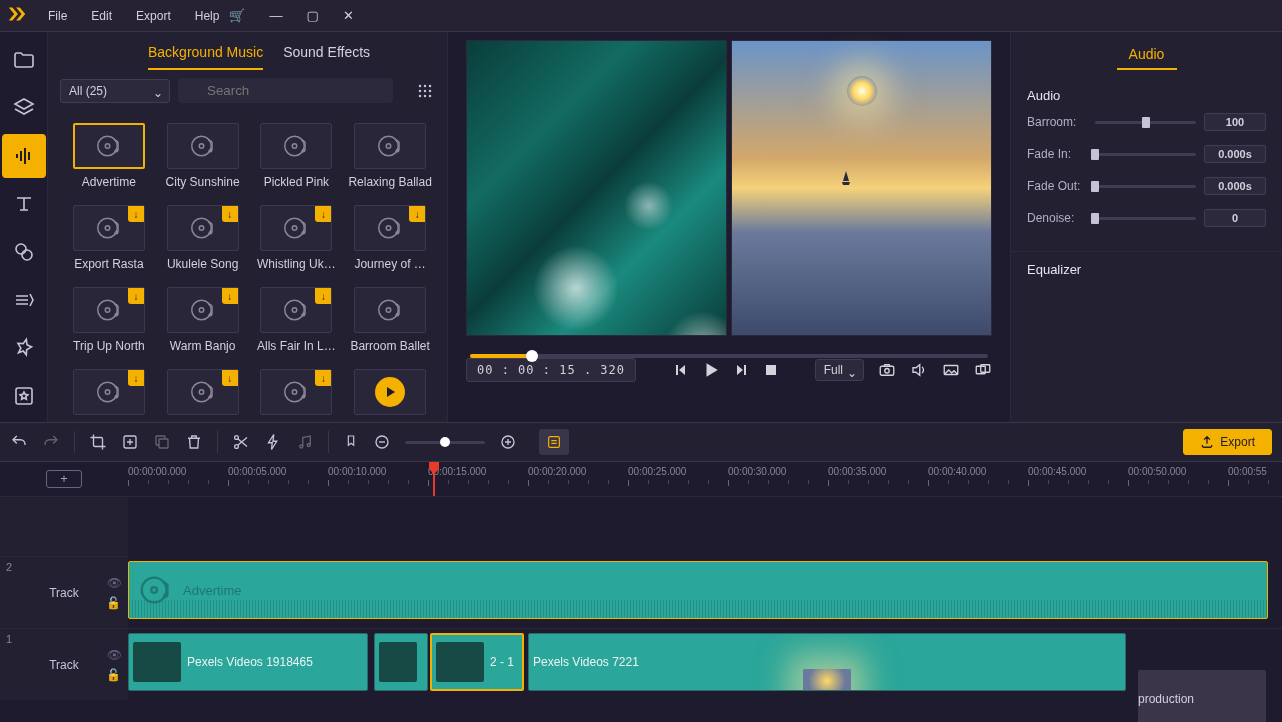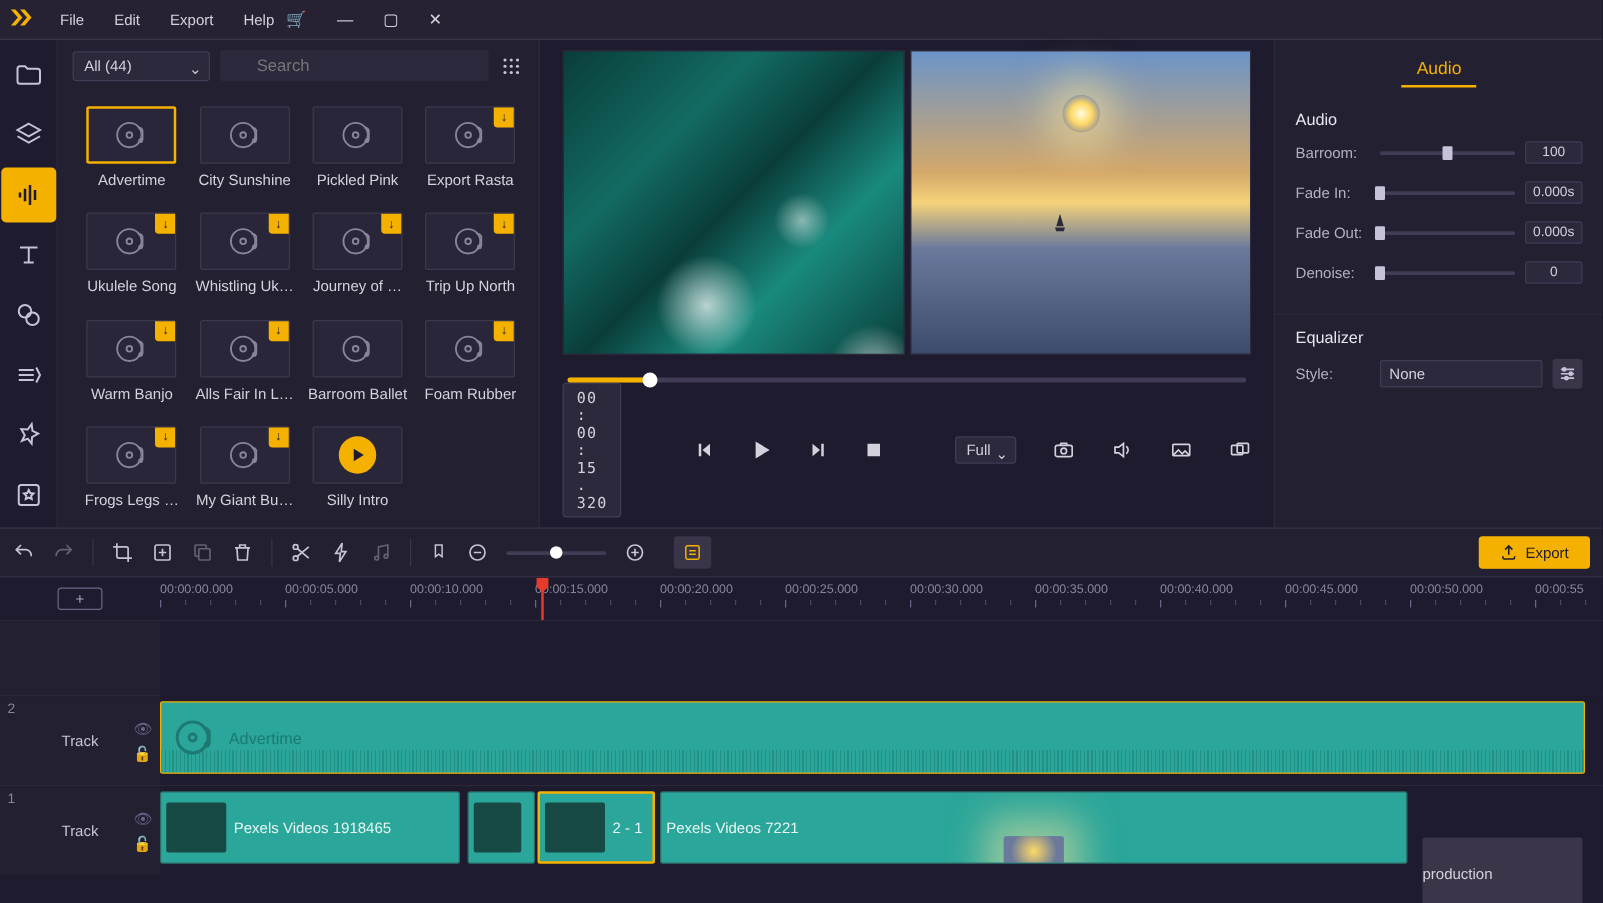--- a/index.html
+++ b/index.html
@@ -47,36 +47,36 @@
 .preview-half { flex:1; border:1px solid #2d293c; }
 .prev-left { background:linear-gradient(135deg,#0a3d3a 0%,#126b62 30%,#0a3d3a 50%,#1a8a7e 70%,#0a3d3a 100%); position:relative; overflow:hidden; }
 .wave { position:absolute; width:140%; height:140%; background:radial-gradient(circle at 30% 60%, rgba(255,255,255,0.7) 0, rgba(255,255,255,0) 12%), radial-gradient(circle at 65% 75%, rgba(255,255,255,0.6) 0, rgba(255,255,255,0) 10%), radial-gradient(circle at 50% 40%, rgba(255,255,255,0.5) 0, rgba(255,255,255,0) 8%); }
 .prev-right { background:linear-gradient(180deg,#6b94c8 0%,#d4a86a 40%,#f5d27a 50%,#6b7a9c 65%,#3d4a6b 100%); position:relative; }
 .sun { position:absolute; top:35px; left:50%; transform:translateX(-50%); width:30px; height:30px; background:radial-gradient(circle,#fffce0 0%,#ffd966 40%,rgba(255,217,102,0) 70%); border-radius:50%; box-shadow:0 0 30px 15px rgba(255,236,160,0.5); }
 .boat { position:absolute; top:130px; left:42%; width:10px; height:16px; }
 #preview-controls { display:flex; align-items:center; gap:8px; margin-top:18px; padding:0 4px; }
 #playhead-slider { flex:1; height:4px; background:#413b56; border-radius:2px; position:relative; }
 #playhead-fill { position:absolute; left:0; top:0; height:100%; width:12%; background:#f5b100; border-radius:2px; }
 #playhead-knob { position:absolute; left:12%; top:-4px; width:12px; height:12px; background:#fff; border-radius:50%; transform:translateX(-50%); }
-#transport { display:flex; align-items:center; gap:29px; }
+#transport { display:flex; align-items:center; gap:14px; }
 #timecode { background:#2d293c; border:1px solid #413b56; padding:4px 10px; border-radius:3px; font-family:monospace; letter-spacing:1px; }
 .spacer { flex:1; }
 .tbtn { cursor:default; color:#d4d0dc; display:flex; align-items:center; }
 #zoom-select { background:#2d293c; border:1px solid #413b56; color:#d4d0dc; padding:3px 20px 3px 8px; border-radius:3px; cursor:default; position:relative; }
 
 #inspector { width:272px; background:#232031; border-left:1px solid #2d293c; display:flex; flex-direction:column; }
 #insp-tab { text-align:center; padding:14px 0 8px; color:#f5b100; font-size:14px; }
 #insp-tab span { border-bottom:2px solid #f5b100; padding-bottom:6px; display:inline-block; width:60px; }
 .insp-section { padding:10px 16px; }
 .insp-heading { font-size:13px; color:#e8e4f0; margin-bottom:10px; }
 .insp-row { display:flex; align-items:center; gap:8px; margin-bottom:14px; }
 .insp-label { width:60px; font-size:12px; color:#b5afc4; }
 .insp-slider { flex:1; height:3px; background:#413b56; border-radius:2px; position:relative; }
 .insp-knob { position:absolute; top:-4px; width:8px; height:11px; background:#c8c2d8; border-radius:1px; transform:translateX(-50%); }
-.insp-value { width:46px; background:#2d293c; border:1px solid #413b56; color:#d4d0dc; padding:2px 4px; border-radius:2px; text-align:center; font-size:11px; }
+.insp-value { width:62px; background:#2d293c; border:1px solid #413b56; color:#d4d0dc; padding:2px 4px; border-radius:2px; text-align:center; font-size:11px;font-weight:bold; }
 .insp-select { flex:1; background:#2d293c; border:1px solid #413b56; color:#d4d0dc; padding:3px 6px; border-radius:2px; cursor:default; }
 .eq-btn { width:24px; height:24px; background:#3a3548; border-radius:3px; display:flex; align-items:center; justify-content:center; cursor:default; }
 
 #tl-toolbar { height:40px; background:#232031; border-top:1px solid #3a3548; border-bottom:1px solid #3a3548; display:flex; align-items:center; padding:0 10px; gap:14px; }
 .tl-tool { cursor:default; color:#c8c2d8; display:flex; align-items:center; }
 .tl-sep { width:1px; height:22px; background:#3a3548; }
 #tl-zoom-slider { width:80px; height:3px; background:#413b56; border-radius:2px; position:relative; }
 #tl-zoom-knob { position:absolute; left:50%; top:-4px; width:10px; height:10px; background:#fff; border-radius:50%; transform:translateX(-50%); }
 #export-btn { margin-left:auto; background:#f5b100; color:#1e1b2e; padding:5px 16px; border-radius:3px; border:1px solid #f5b100; display:flex; align-items:center; gap:6px; cursor:default; font-weight:500; }
 #extra-btn { width:30px; height:26px; background:#3a3548; border-radius:3px; display:flex; align-items:center; justify-content:center; cursor:default; margin-left:8px; }
@@ -179,23 +179,27 @@
       </div>
     <div class="sidebar-btn">
         <svg class="ico" viewBox="0 0 24 24" fill="none" stroke="currentColor" stroke-width="1.6">
           <rect x="4" y="4" width="16" height="16" rx="2"></rect>
           <path d="M12 8l1.2 2.4 2.6.4-1.9 1.8.5 2.6L12 14l-2.4 1.2.5-2.6-1.9-1.8 2.6-.4L12 8z"></path>
         </svg>
       </div>
   </div>
 
   <div id="library">
+    <div id="lib-tabs">
+      <div class="lib-tab active">Background Music</div>
+      <div class="lib-tab">Sound Effects</div>
+    </div>
     <div id="lib-toolbar">
       <div id="category-select">
-        <span>All (44)</span>
+        <span>All (25)</span>
         <span class="chev">⌄</span>
       </div>
       <div class="search-wrap">
         <span class="sicon">🔍</span>
         <input id="search-box" placeholder="Search" style="">
       </div>
       <span id="grid-icon">
         <svg viewBox="0 0 24 24" fill="currentColor">
             <circle cx="6" cy="6" r="1.5"></circle>
             <circle cx="12" cy="6" r="1.5"></circle>
@@ -244,20 +248,31 @@
           <div class="music-label">Pickled Pink</div>
         </div>
         <div class="music-cell">
           <div class="music-thumb">
             <svg class="disc-icon" viewBox="0 0 40 40">
               <circle cx="18" cy="20" r="13" fill="none" stroke="#8a8499" stroke-width="2"></circle>
               <circle cx="18" cy="20" r="3" fill="none" stroke="#8a8499" stroke-width="2"></circle>
               <path d="M27 12c2 0 4 1 5 3v10c-1 2-3 3-5 3" fill="none" stroke="#8a8499" stroke-width="2"></path>
               <circle cx="30" cy="26" r="2.5" fill="#8a8499"></circle>
             </svg>
+          </div>
+          <div class="music-label">Relaxing Ballad</div>
+        </div>
+        <div class="music-cell">
+          <div class="music-thumb">
+            <svg class="disc-icon" viewBox="0 0 40 40">
+              <circle cx="18" cy="20" r="13" fill="none" stroke="#8a8499" stroke-width="2"></circle>
+              <circle cx="18" cy="20" r="3" fill="none" stroke="#8a8499" stroke-width="2"></circle>
+              <path d="M27 12c2 0 4 1 5 3v10c-1 2-3 3-5 3" fill="none" stroke="#8a8499" stroke-width="2"></path>
+              <circle cx="30" cy="26" r="2.5" fill="#8a8499"></circle>
+            </svg>
             <div class="dl-badge">↓</div>
           </div>
           <div class="music-label">Export Rasta</div>
         </div>
         <div class="music-cell">
           <div class="music-thumb">
             <svg class="disc-icon" viewBox="0 0 40 40">
               <circle cx="18" cy="20" r="13" fill="none" stroke="#8a8499" stroke-width="2"></circle>
               <circle cx="18" cy="20" r="3" fill="none" stroke="#8a8499" stroke-width="2"></circle>
               <path d="M27 12c2 0 4 1 5 3v10c-1 2-3 3-5 3" fill="none" stroke="#8a8499" stroke-width="2"></path>
@@ -489,32 +504,20 @@
       <div class="insp-row">
         <div class="insp-label">Denoise:</div>
         <div class="insp-slider">
             <div class="insp-knob" style="left:0%"></div>
           </div>
         <div class="insp-value">0</div>
       </div>
     </div>
     <div class="insp-section" style="border-top:1px solid #2d293c">
       <div class="insp-heading">Equalizer</div>
-      <div class="insp-row">
-        <div class="insp-label">Style:</div>
-        <div class="insp-select">None</div>
-        <div class="eq-btn">
-          <svg width="14" height="14" viewBox="0 0 16 16" fill="none" stroke="#c8c2d8" stroke-width="1.4">
-              <path d="M2 4h12M2 8h12M2 12h12"></path>
-              <circle cx="5" cy="4" r="1.5" fill="#c8c2d8"></circle>
-              <circle cx="11" cy="8" r="1.5" fill="#c8c2d8"></circle>
-              <circle cx="7" cy="12" r="1.5" fill="#c8c2d8"></circle>
-            </svg>
-        </div>
-      </div>
     </div>
   </div>
 </div>
 
 <div id="tl-toolbar">
   <span class="tl-tool">
       <svg width="18" height="18" viewBox="0 0 24 24" fill="none" stroke="currentColor" stroke-width="1.8">
         <path d="M9 14L4 9l5-5"></path>
         <path d="M4 9h10a6 6 0 016 6v1"></path>
       </svg>

